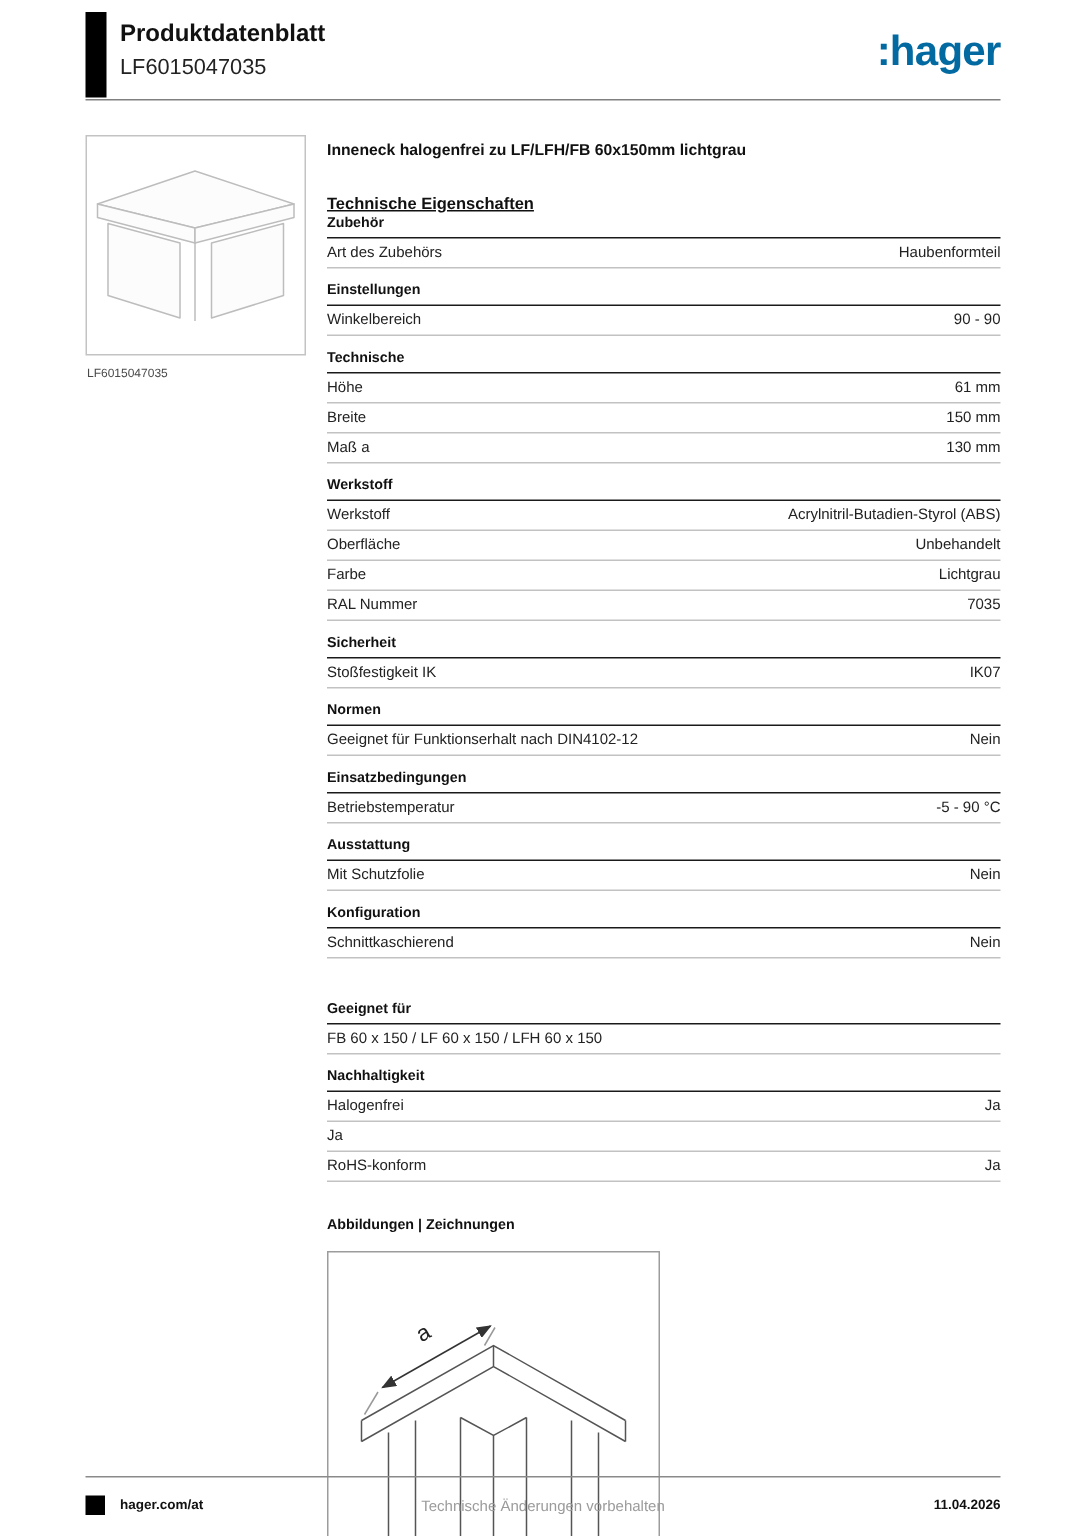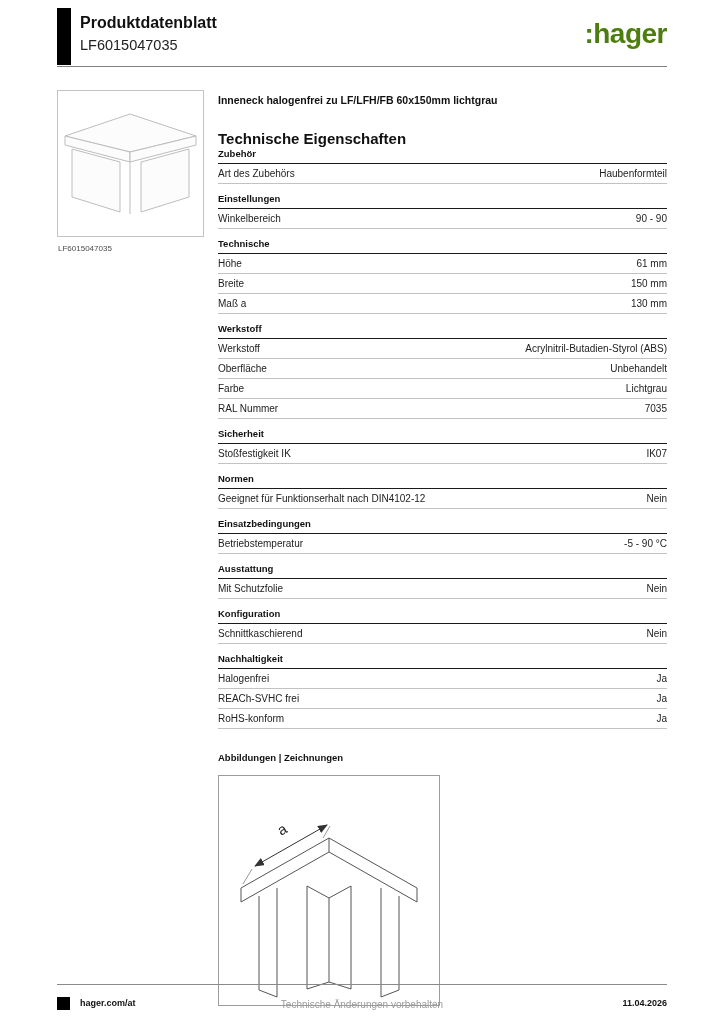--- a/index.html
+++ b/index.html
@@ -16,21 +16,21 @@
   .h-rule  { position: absolute; left: 57px; right: 57px; top: 66px; border-top: 1px solid #808080; }
 
   
   .img-box { position: absolute; left: 57px; top: 90px; width: 147px; height: 147px;
              border: 1px solid #c3c3c3; box-sizing: border-box; background: #fff; overflow: hidden; }
   .img-caption { position: absolute; left: 58px; top: 244px; font-size: 8px; color: #4a4a4a; }
 
   
   .rcol { position: absolute; left: 218px; top: 94px; width: 449px; }
   .prod-title { font-size: 10.5px; font-weight: bold; color: #111; }
-  .tech-title { font-size: 15px; font-weight: bold; color: #111; margin-top: 24px; }
+  .tech-title { font-size: 11px; font-weight: bold; color: #111; margin-top: 24px; text-decoration: underline; }
   .sections { margin-top: 1px; }
   .sec { margin-top: 9px; }
   .sec:first-child { margin-top: 0; }
   .sec.gap-before { margin-top: 28px; }
   .sec-h { font-size: 9.5px; font-weight: bold; color: #111; padding-bottom: 4px; border-bottom: 1.5px solid #1a1a1a; }
   .row { display: flex; justify-content: space-between; align-items: baseline;
          font-size: 10px; line-height: 1.15; padding: 3.5px 0 4px 0; border-bottom: 1px solid #c2c2c2; }
   .row .lab { flex: 1 1 auto; padding-right: 10px; color: #222; }
   .row .val { flex: 0 0 auto; text-align: right; white-space: nowrap; color: #222; }
   .drawings-title { font-size: 9.5px; font-weight: bold; color: #111; margin-top: 23px; }
@@ -45,21 +45,21 @@
   .f-right { position: absolute; right: 57px; top: 998px; font-size: 9px; font-weight: bold; color: #111; }
 
   svg text { font-family: "Liberation Sans", sans-serif; }
 </style>
 </head>
 <body>
 
 <div class="print-mark-top"></div>
 <div class="h-title">Produktdatenblatt</div>
 <div class="h-sub">LF6015047035</div>
-<div class="logo" style="color: #4d7c0f;">:hager</div>
+<div class="logo" style="color: #0369a1;">:hager</div>
 <div class="h-rule"></div>
 
 <div class="img-box">
   <svg viewBox="0 0 145 145" width="145" height="145">
     <g fill="#fcfcfc" stroke="#bdbdbd" stroke-width="1" stroke-linejoin="round">
       <polygon points="7,45 72,23 138,45 72,61"></polygon>
       <polygon points="7,45 7,54 72,71 72,61"></polygon>
       <polygon points="138,45 138,54 72,71 72,61"></polygon>
       <polygon points="14,58 62,71 62,121 14,106"></polygon>
       <polygon points="131,58 83,71 83,121 131,106"></polygon>
@@ -150,28 +150,34 @@
           <span class="val">Nein</span>
         </div>
       </section>
       <section class="sec">
         <div class="sec-h">Konfiguration</div>
         <div class="row">
           <span class="lab">Schnittkaschierend</span>
           <span class="val">Nein</span>
         </div>
       </section>
+      <section class="sec gap-before">
+        <div class="sec-h">Geeignet für</div>
+        <div class="row">
+          <span class="lab">FB 60 x 150 / LF 60 x 150 / LFH 60 x 150</span>
+          <span class="val"></span>
+        </div>
+      </section>
       <section class="sec">
         <div class="sec-h">Nachhaltigkeit</div>
         <div class="row">
           <span class="lab">Halogenfrei</span>
           <span class="val">Ja</span>
         </div>
         <div class="row">
-          <span class="lab">REACh-SVHC frei</span>
           <span class="val">Ja</span>
         </div>
         <div class="row">
           <span class="lab">RoHS-konform</span>
           <span class="val">Ja</span>
         </div>
       </section>
     </div>
 
   <div class="drawings-title">Abbildungen | Zeichnungen</div>

